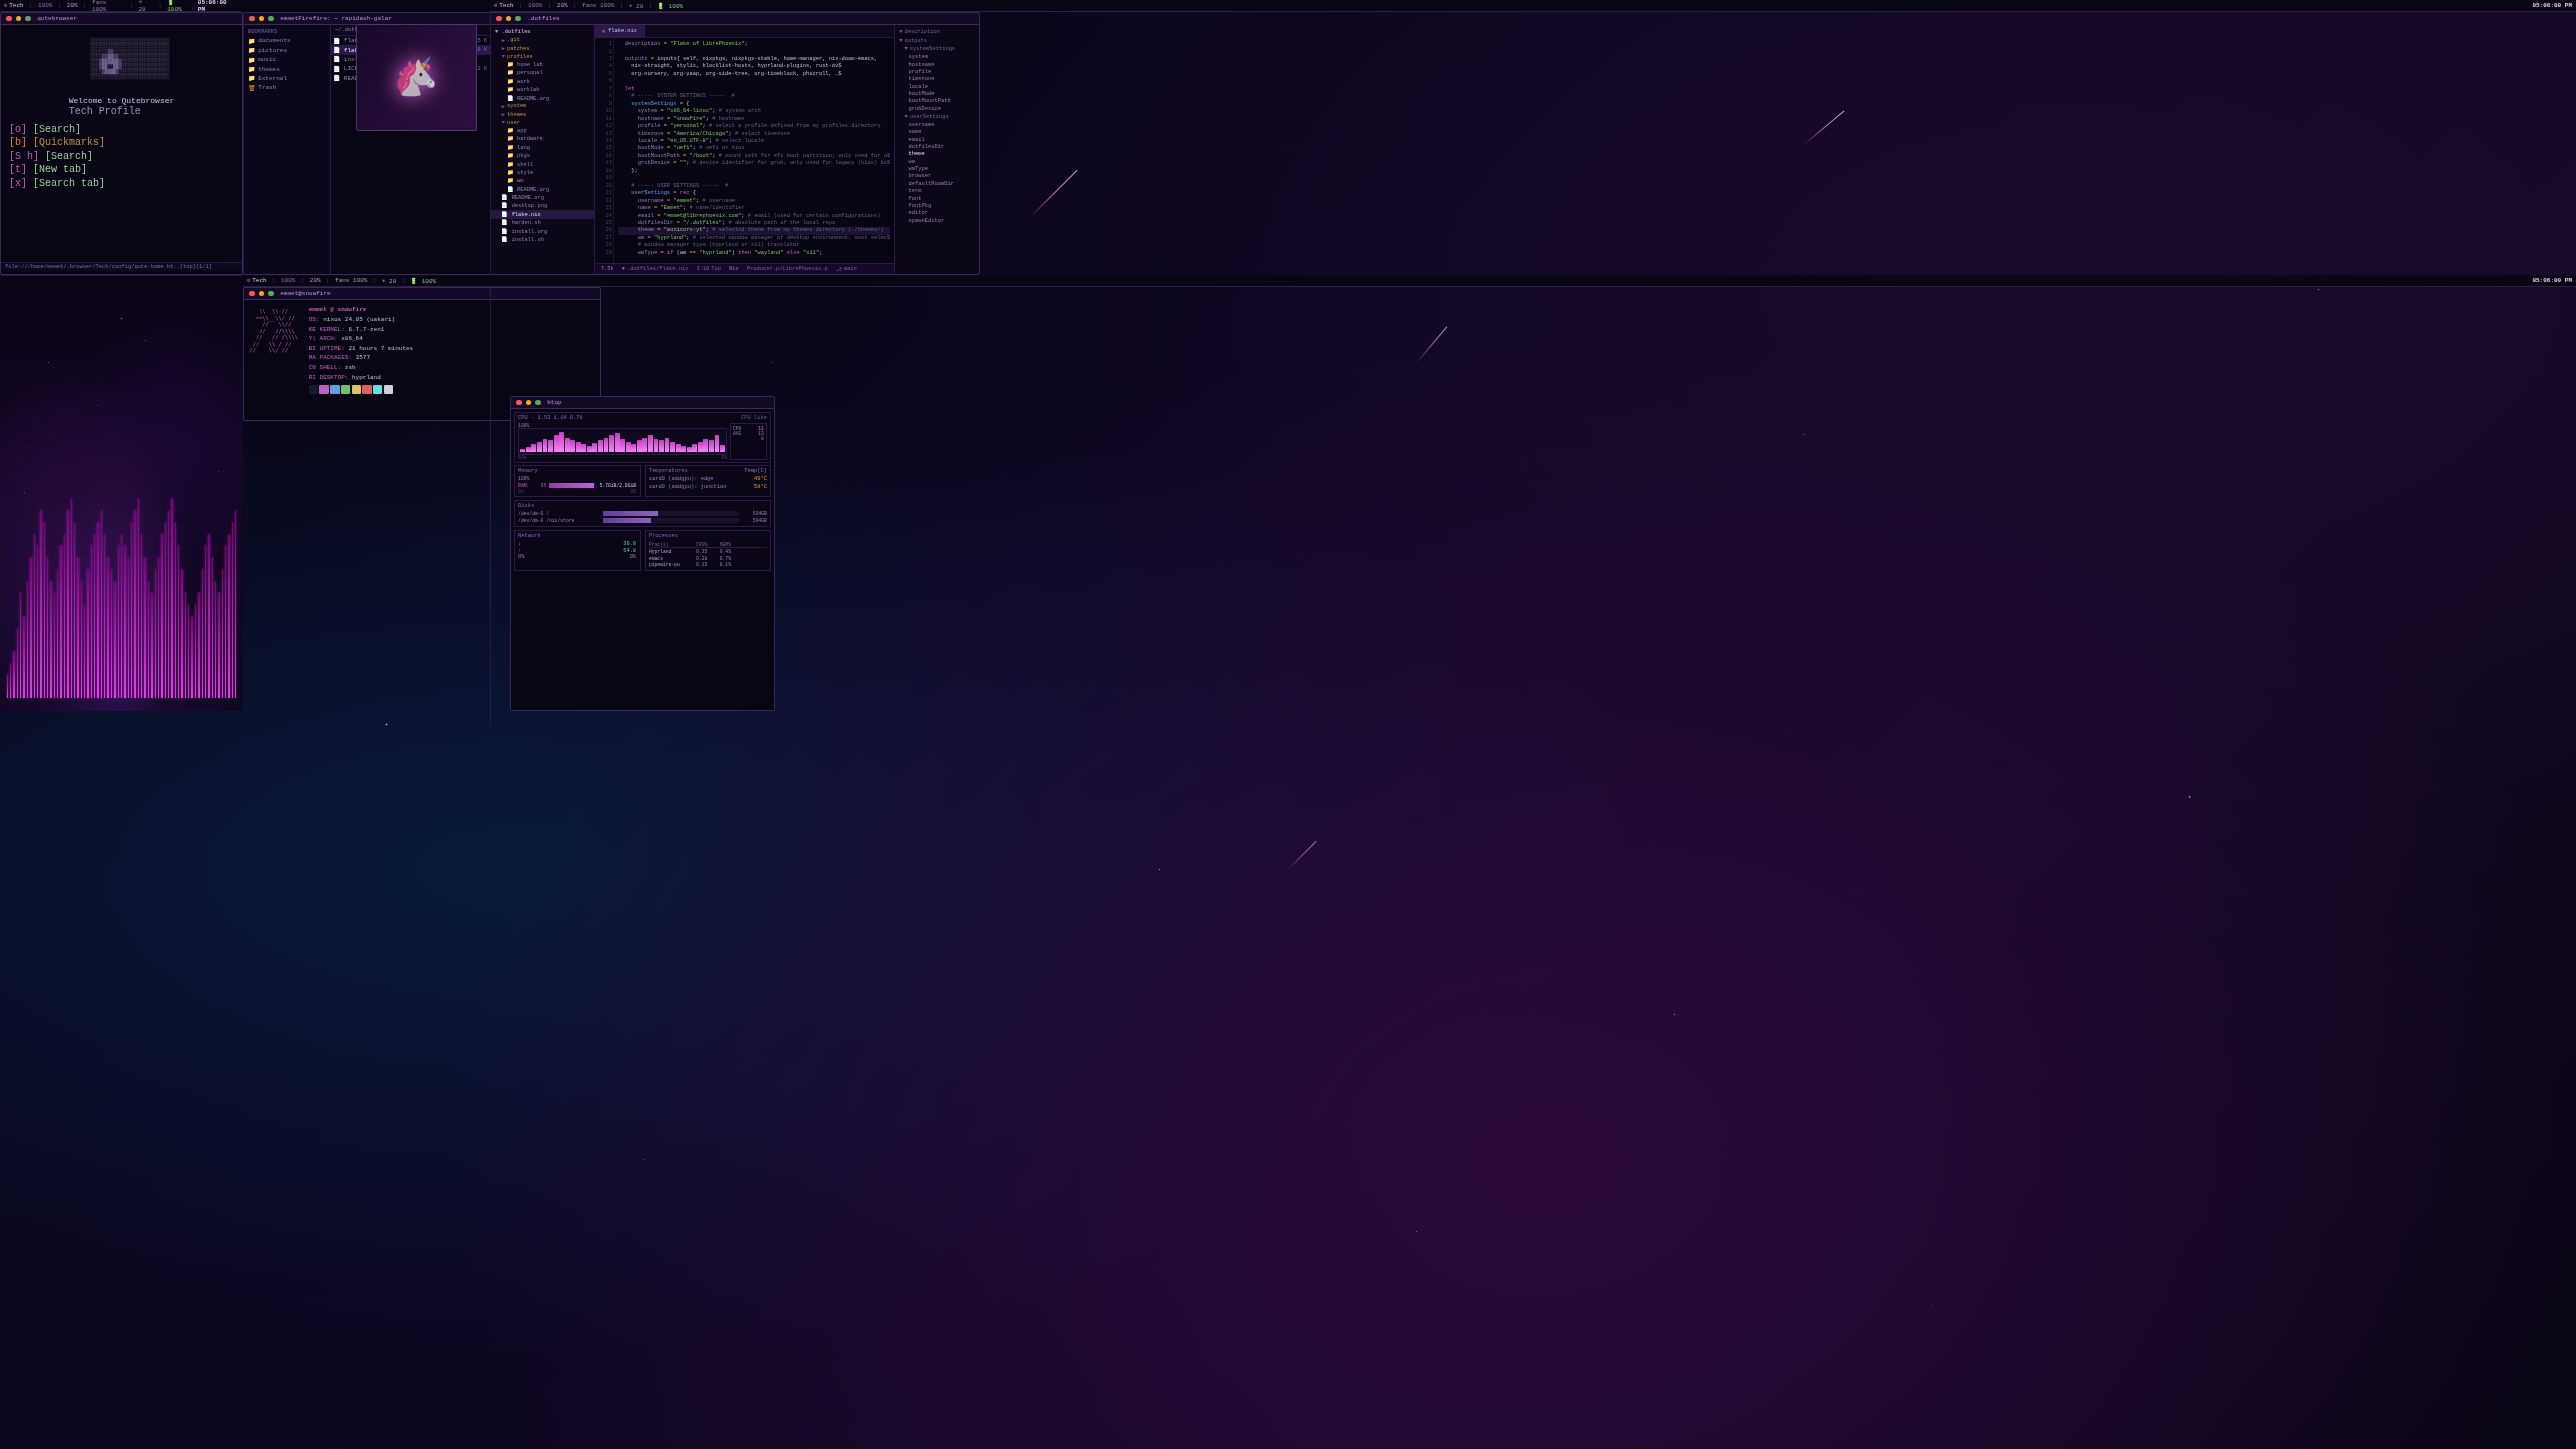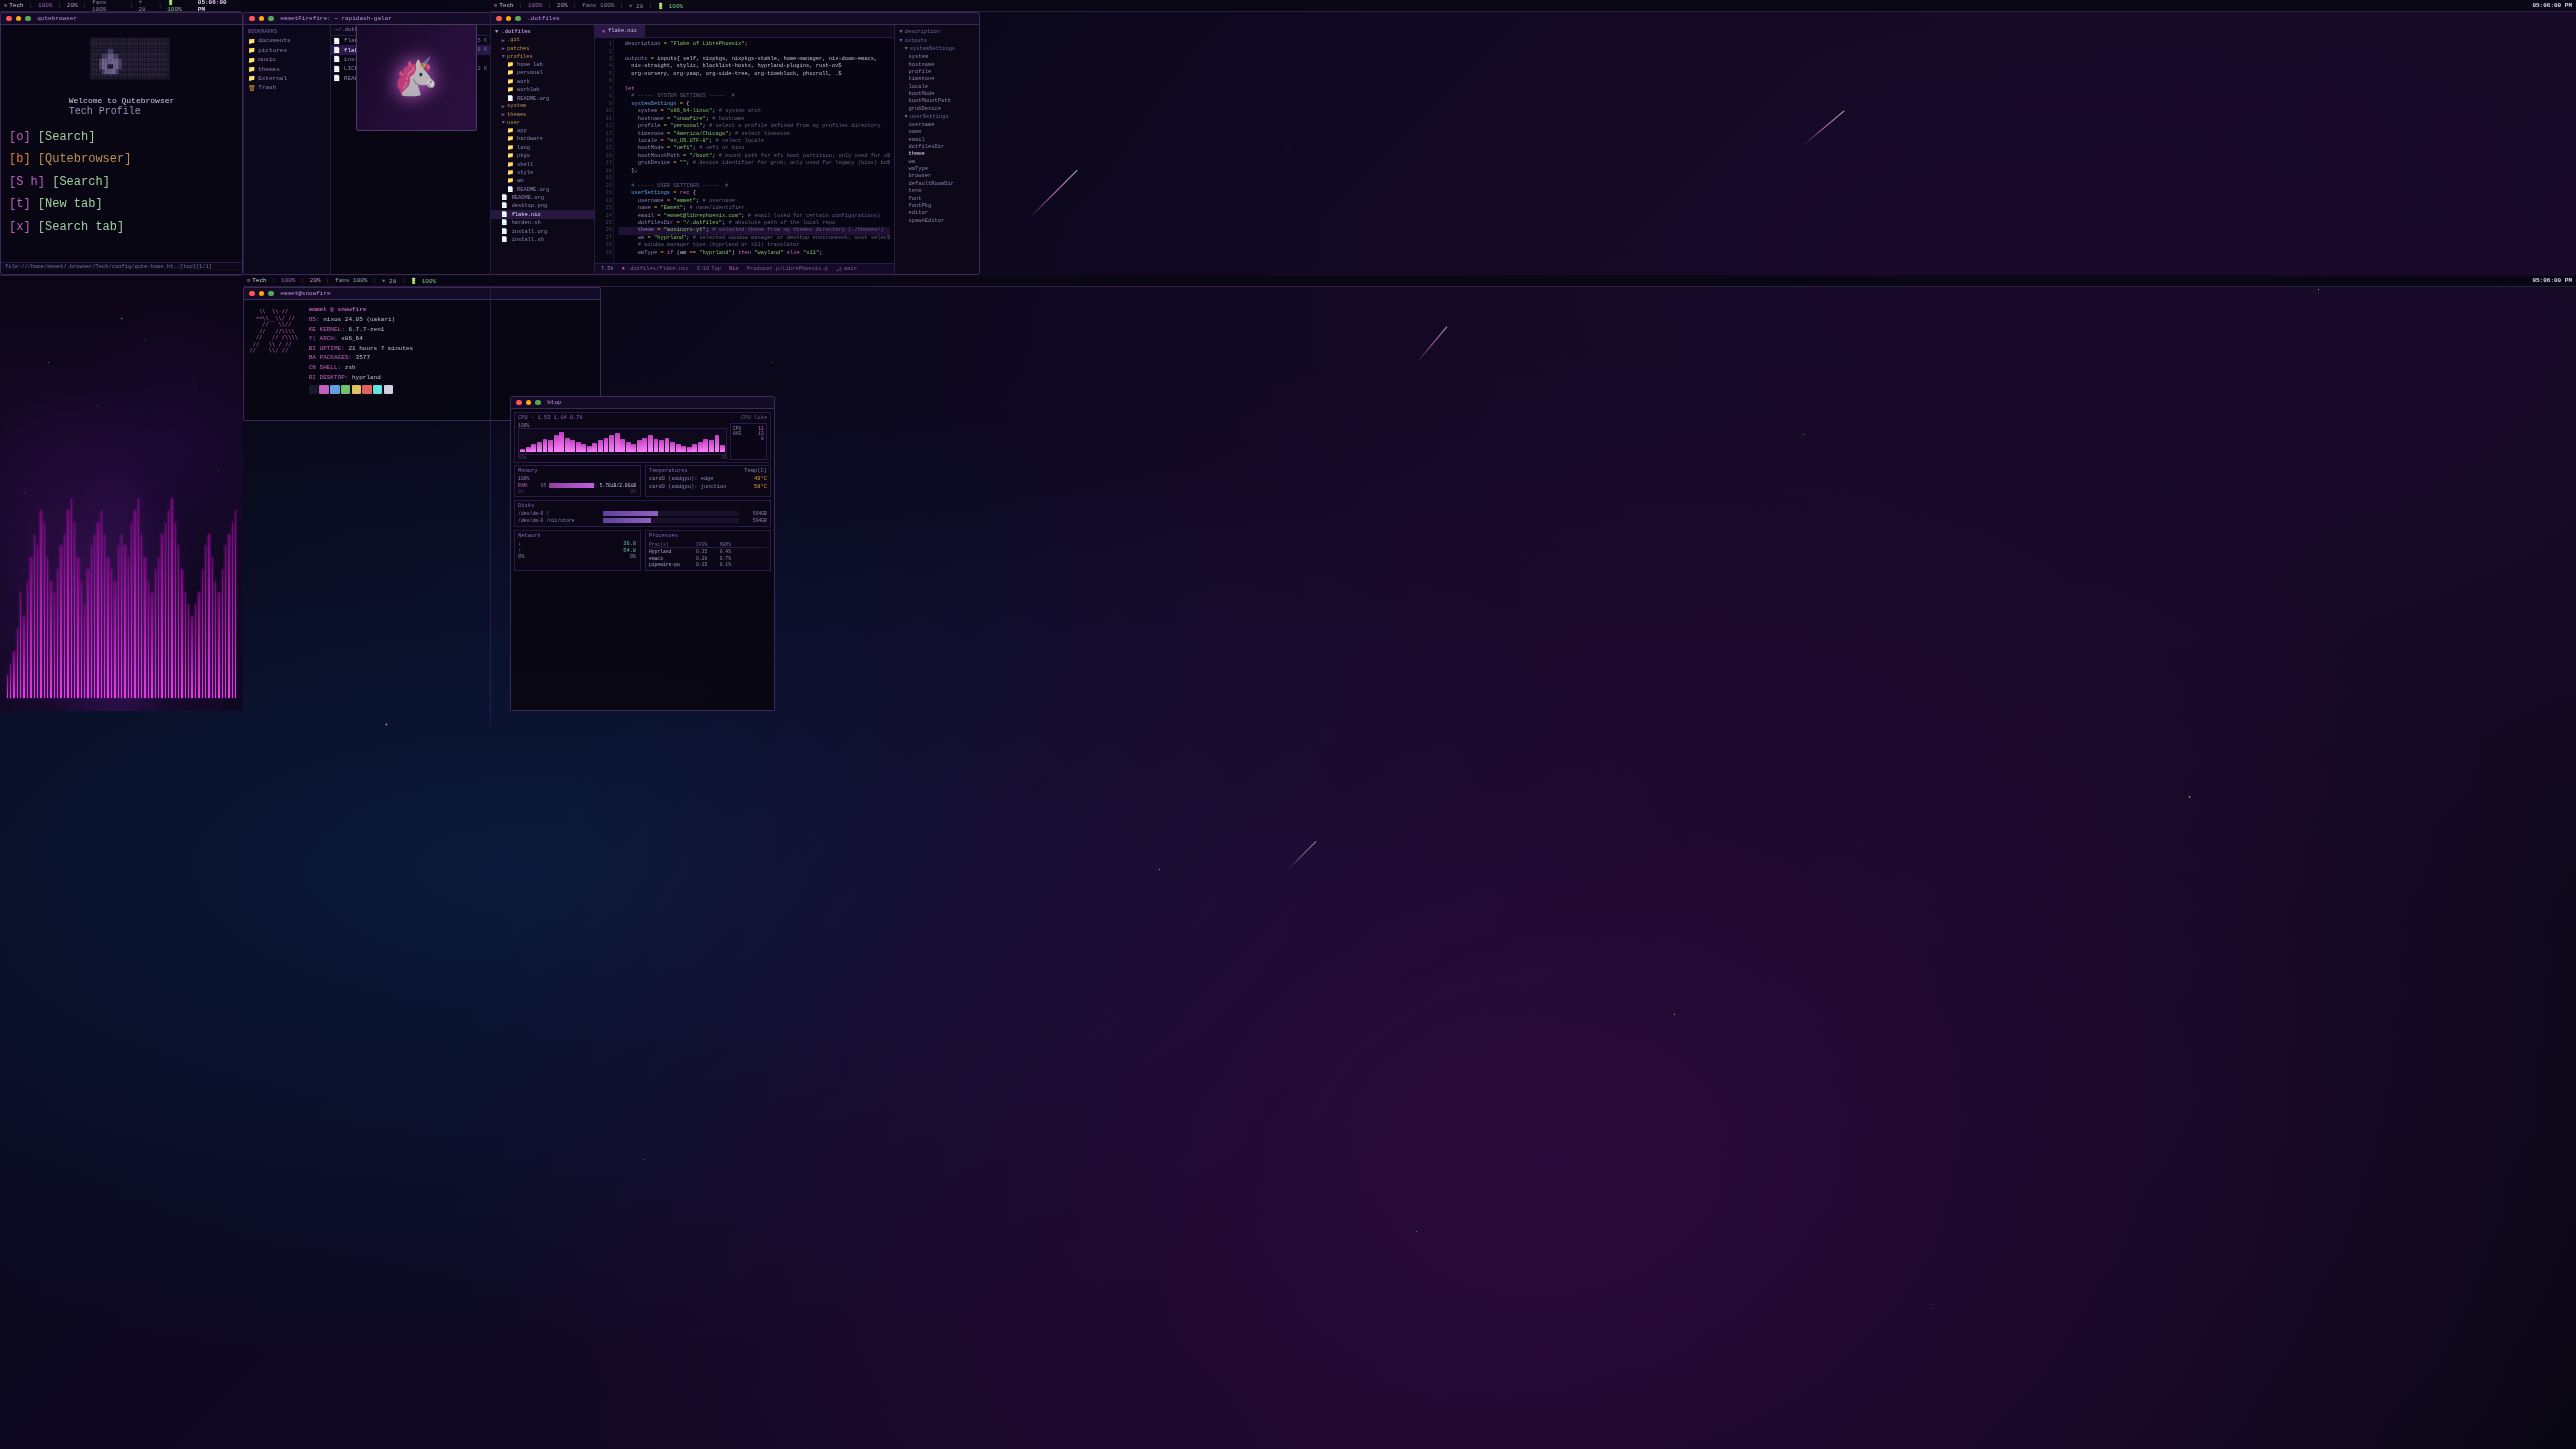--- a/index.html
+++ b/index.html
@@ -129,23 +129,22 @@
       text-align: left;
       font-family: monospace;
       white-space: pre;
     }
     .qb-welcome { color: #d0c0e8; font-size: 8px; margin: 5.4px 0 1.3px 0; }
     .qb-profile { color: #a090c0; font-size: 10px; margin-bottom: 5.4px; }
     .qb-links { width: 100%; }
     .qb-link {
       display: block;
       padding: 1.3px 0;
-      font-size: 12px;
+      font-size: 10px;
       color: #8888aa;
-      margin-top: 6px;
     }
     .qb-link .key { color: #c060c0; }
     .qb-link .label { color: #a0d0a0; }
     .qb-link .label-b { color: #c09050; }
     .qb-url-bar {
       position: absolute;
       bottom: 2.7px;
       left: 0; right: 0;
       padding: 1.3px 4px;
       font-size: 5.4px;
@@ -601,21 +600,21 @@
     </div>
     <div class="qb-links">
       <div class="qb-link">
         <span class="key">[o]</span>
         <span> </span>
         <span class="label">[Search]</span>
       </div>
       <div class="qb-link">
         <span class="key" style="color:#e08040">[b]</span>
         <span> </span>
-        <span class="label-b">[Qutebrowser]</span>
+        <span class="label-b">[Quickmarks]</span>
       </div>
       <div class="qb-link">
         <span class="key">[S h]</span>
         <span> </span>
         <span class="label">[Search]</span>
       </div>
       <div class="qb-link">
         <span class="key">[t]</span>
         <span> </span>
         <span class="label">[New tab]</span>

